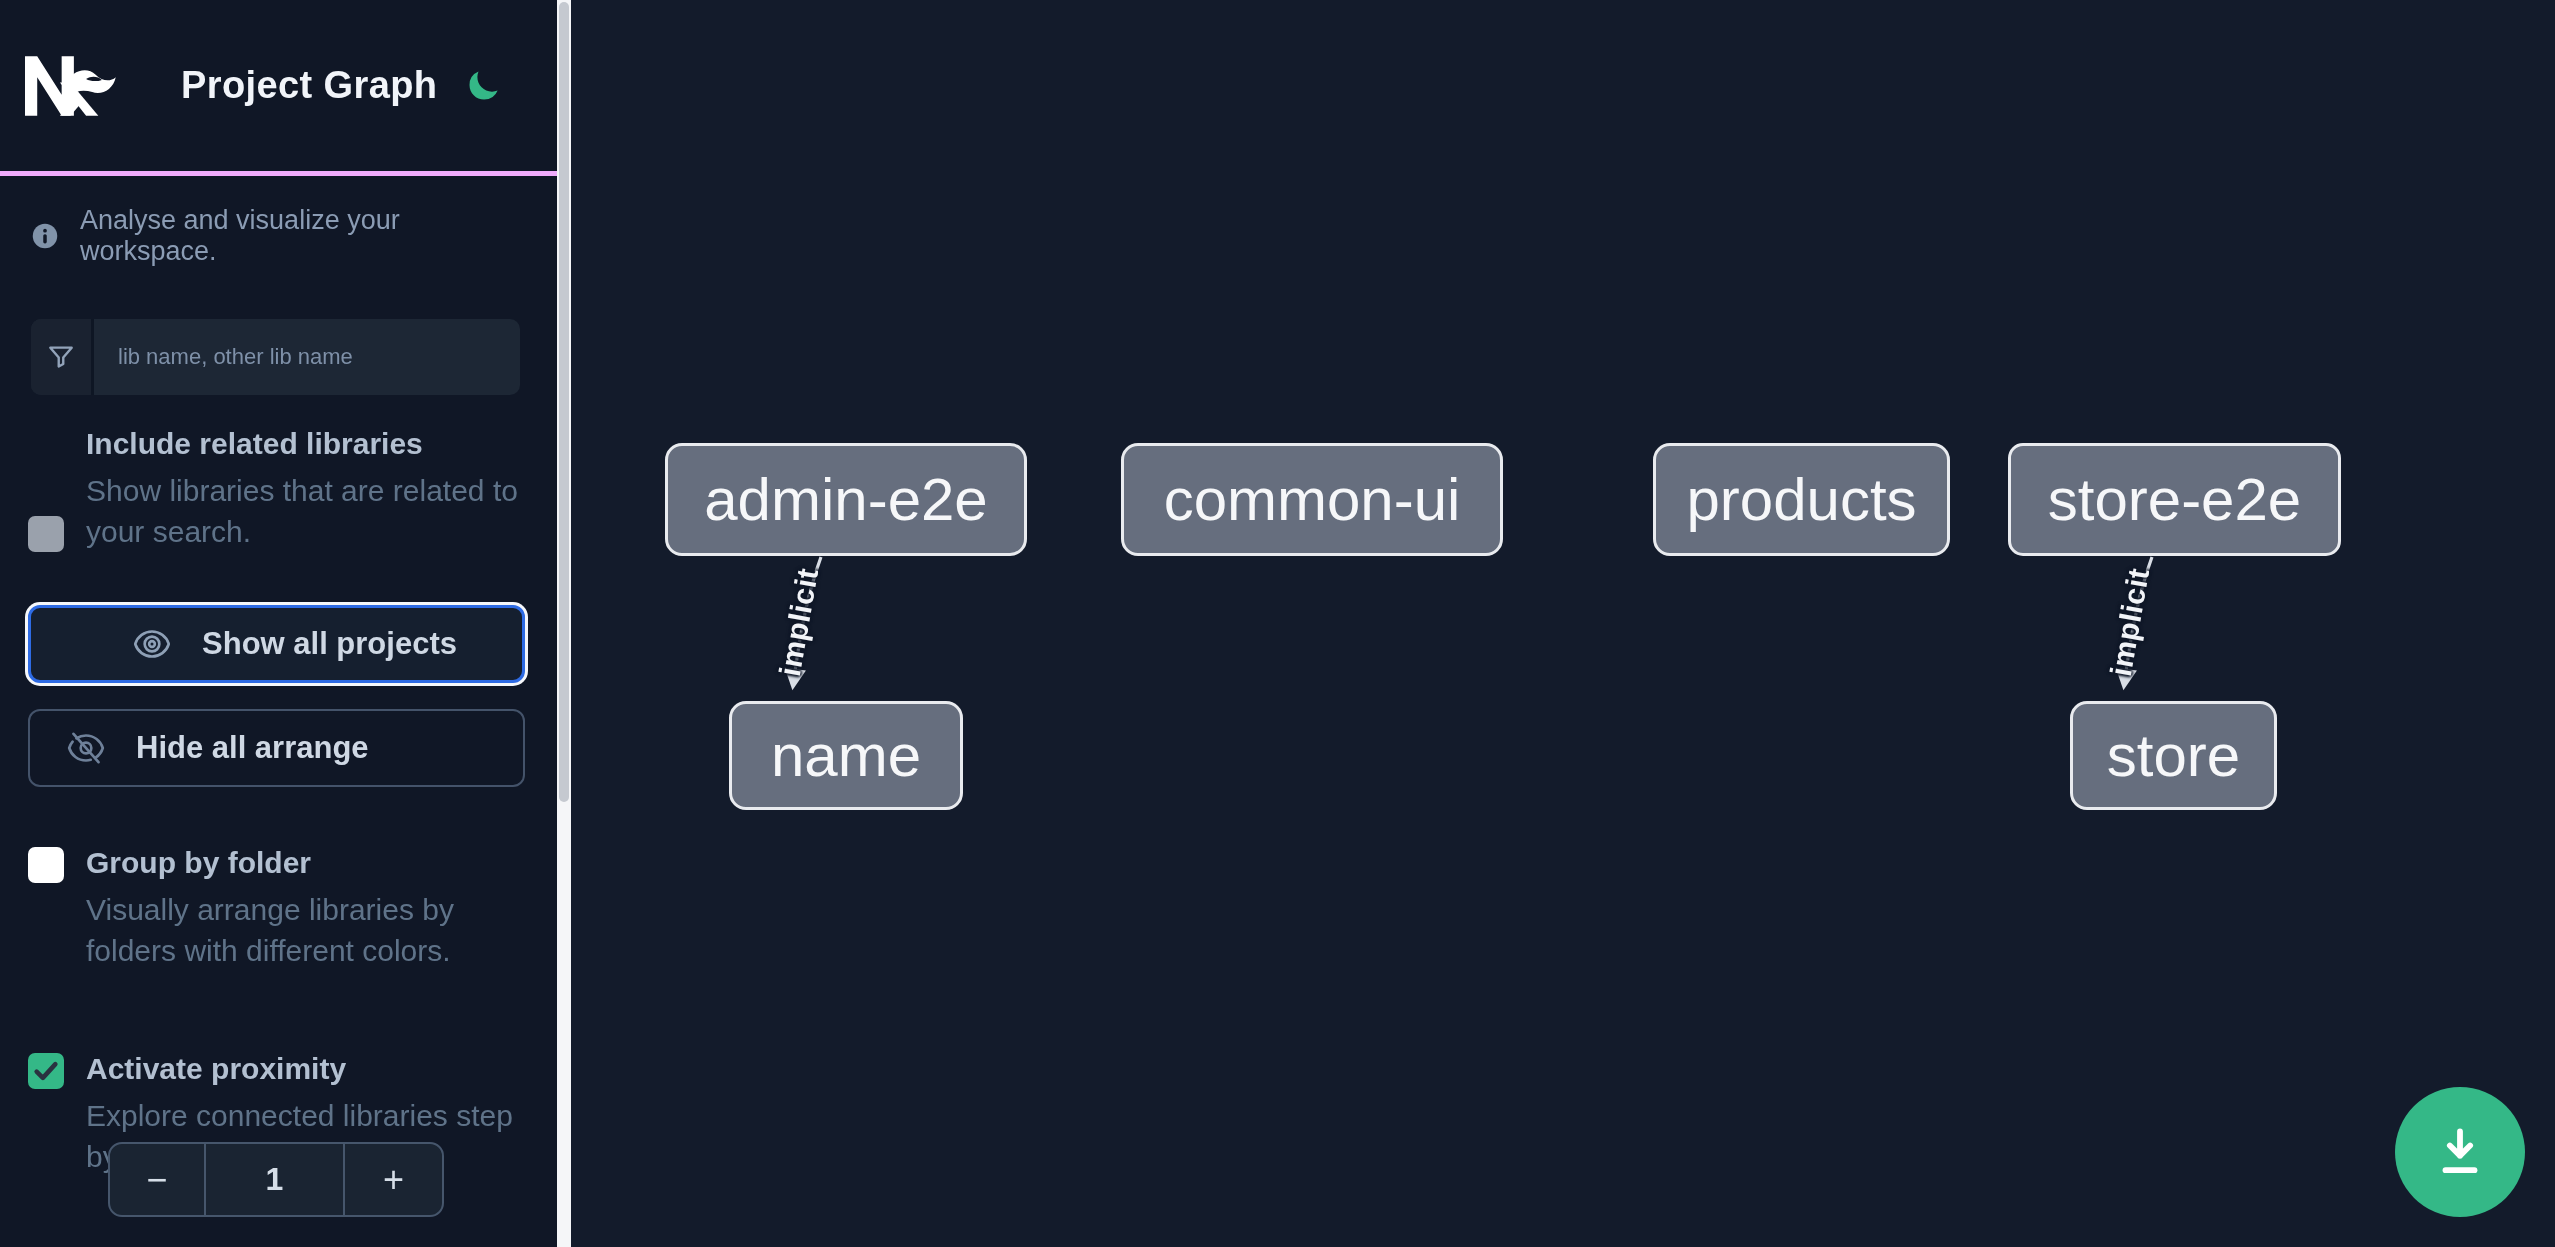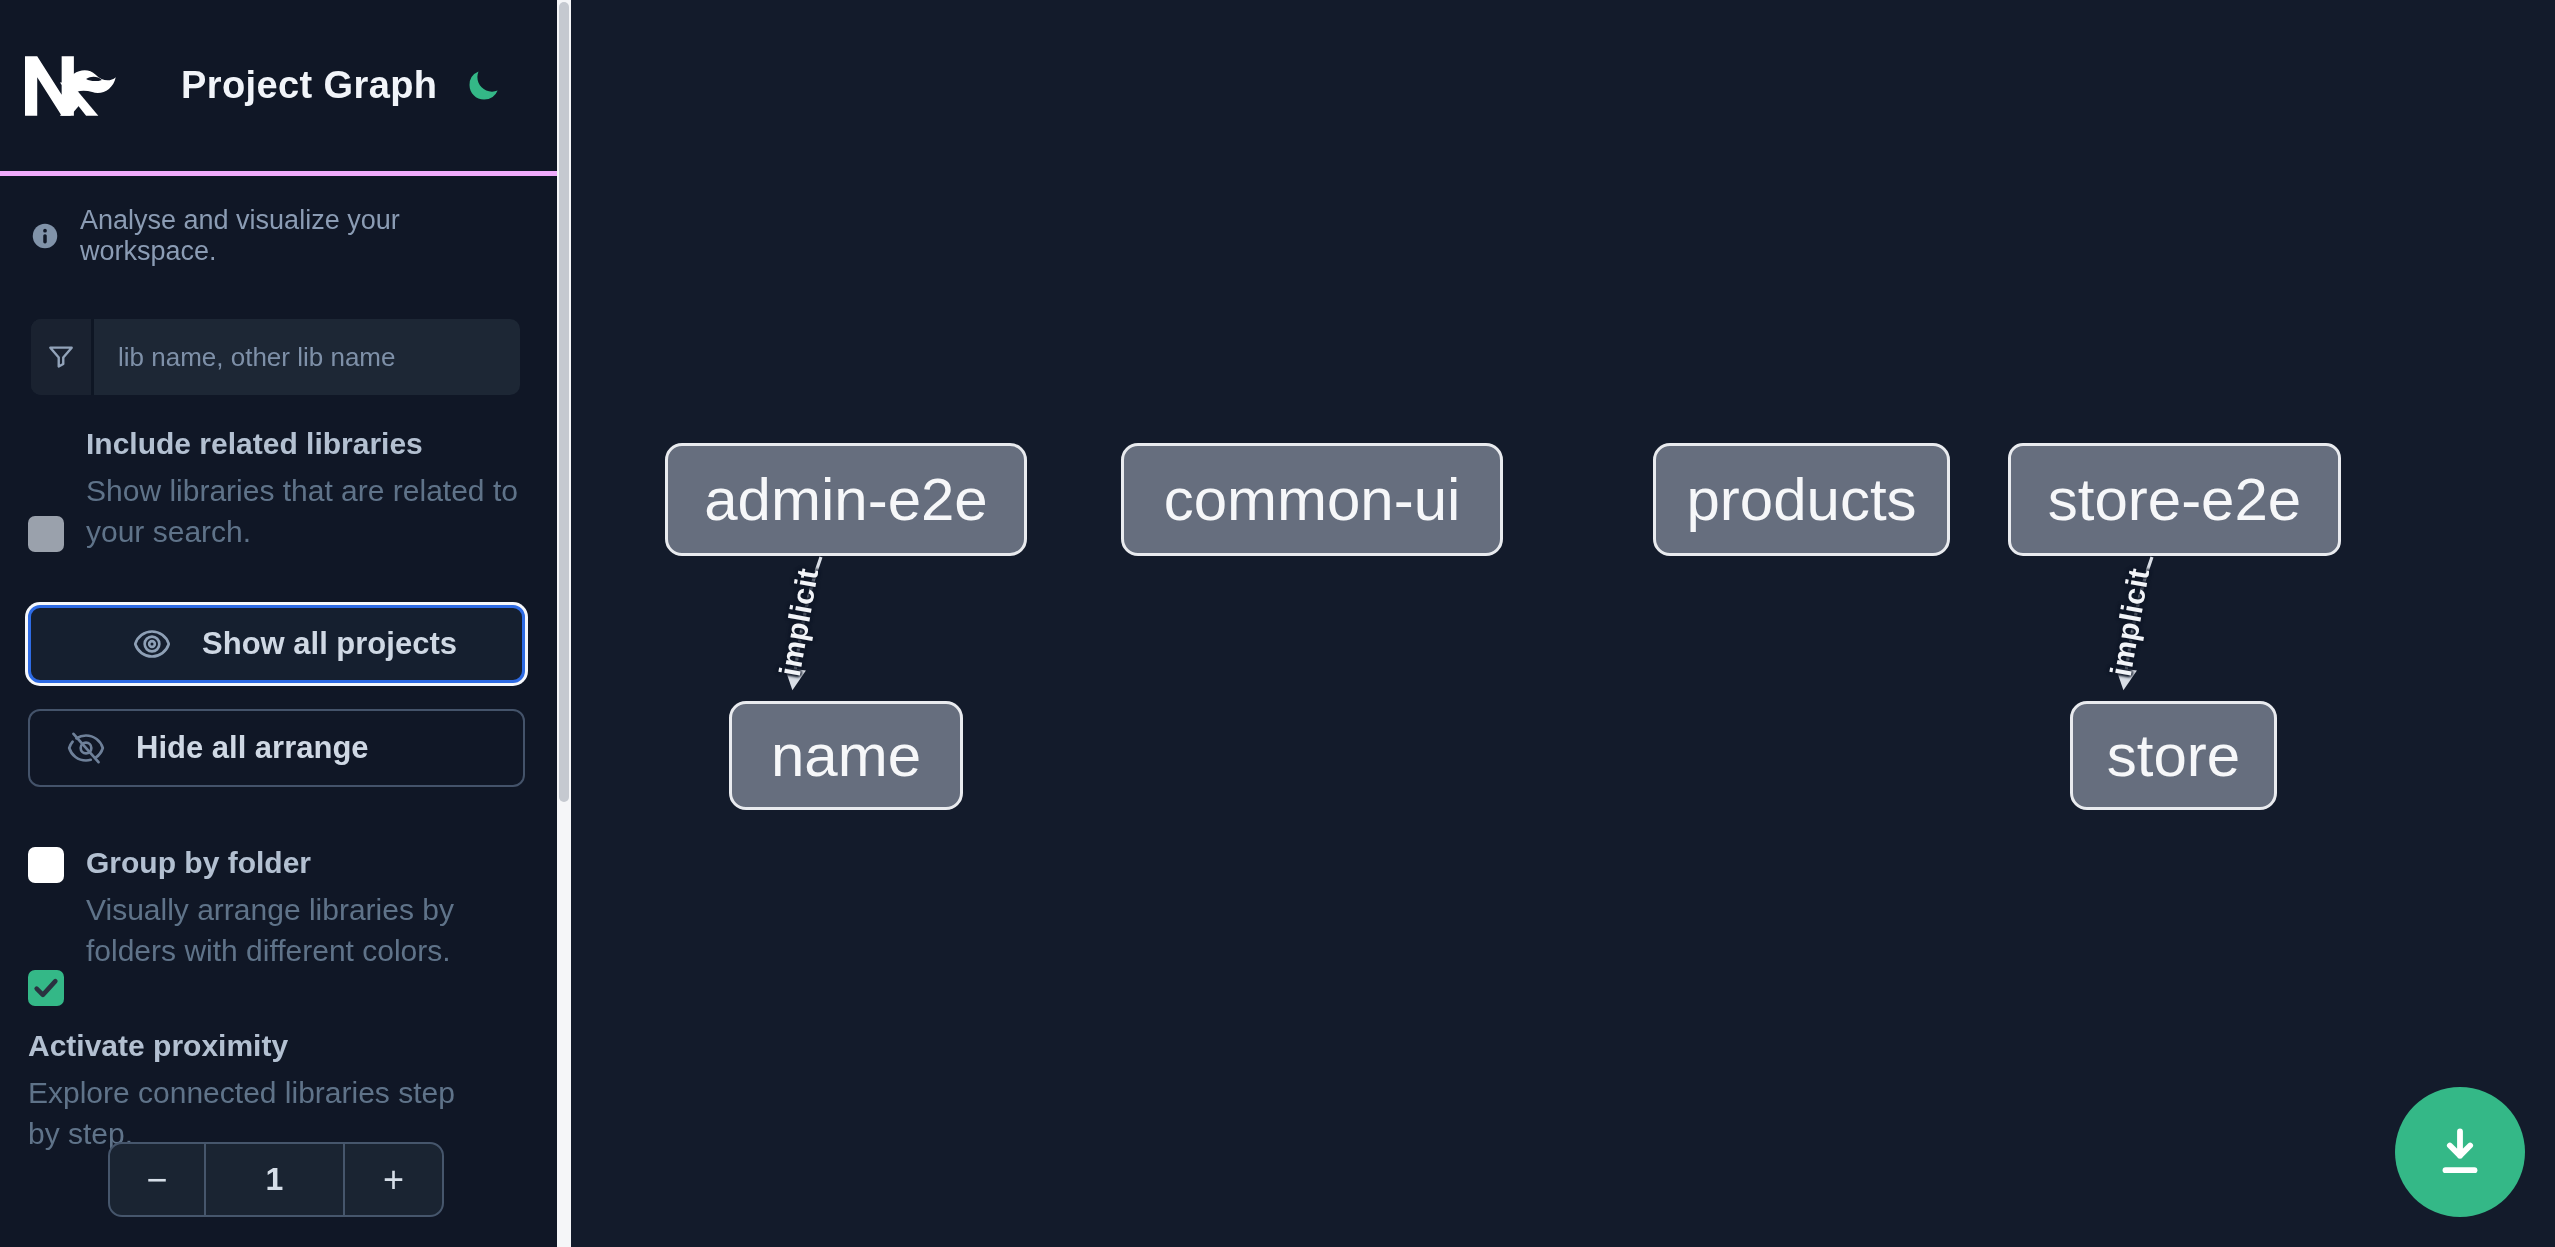--- a/index.html
+++ b/index.html
@@ -43,28 +43,28 @@
     background:#1d2735; border-radius:10px; display:flex; overflow:hidden;
   }
   .filter-icon-cell {
     width:63px; flex:none; background:#1a2230; border-right:3px solid #0e1624;
     display:flex; align-items:center; justify-content:center;
   }
   .filter-icon-cell svg { width:32px; height:32px; }
   .filter-input {
     flex:1; background:transparent; border:none; outline:none;
     font-family:"Liberation Sans", sans-serif;
-    font-size:26px; color:#c4b5fd; padding:13px 24px;
+    font-size:22px; color:#c4b5fd; padding:13px 24px;
   }
   .filter-input::placeholder { color:#7e90a8; opacity:1; }
 
   .check-row { position:absolute; left:28px; width:500px; display:flex; gap:22px; }
   .row-include { top:426px;align-items:flex-end; }
   .row-group   { top:845px; }
-  .row-prox    { top:968px;flex-direction:column; }
+  .row-prox    { top:1051px; }
   .checkbox {
     width:36px; height:36px; border-radius:7px; flex:none; margin-top:2px;
     display:flex; align-items:center; justify-content:center; cursor:pointer;
   }
   .checkbox.gray  { background:#9aa1ac; }
   .checkbox.white { background:#ffffff; }
   .checkbox.green { background:#34b887; }
   .checkbox svg { width:30px; height:30px; }
   .check-col { display:flex; flex-direction:column; }
   .check-label { font-size:30px; font-weight:600; color:#b3c0d1; line-height:36px; cursor:pointer; }

